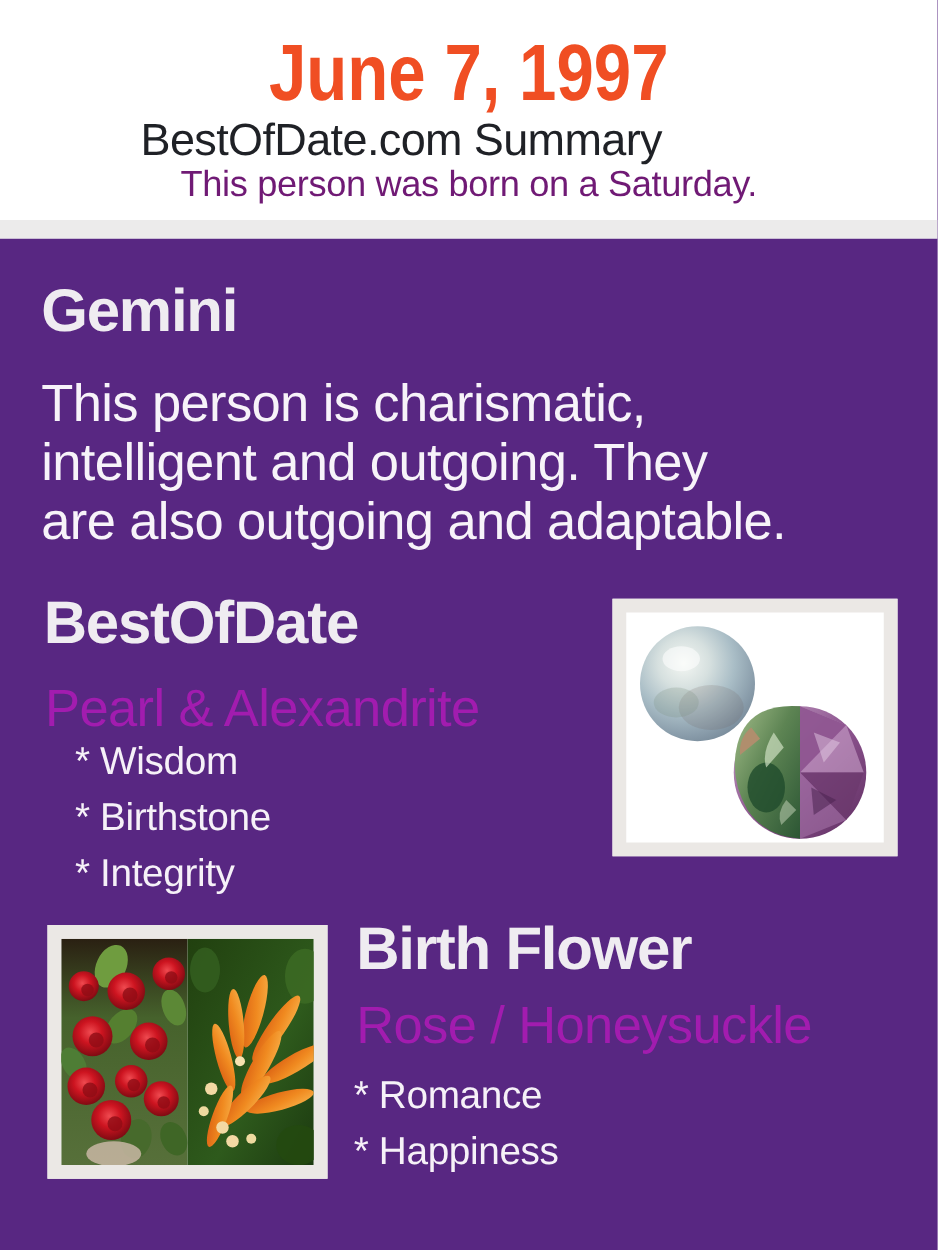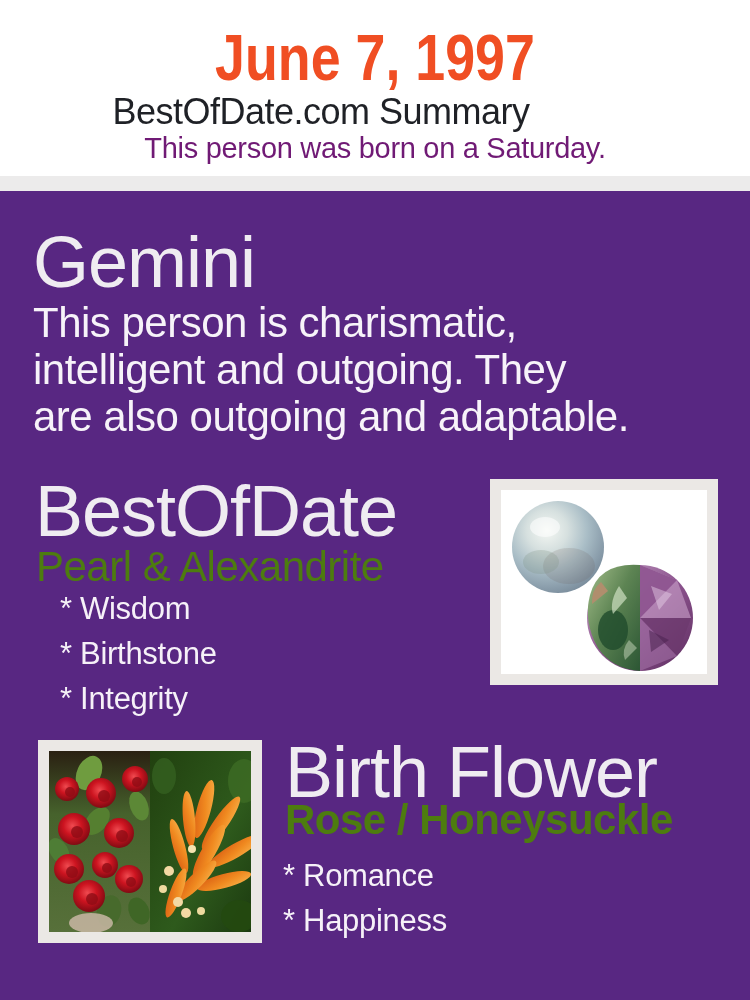--- a/index.html
+++ b/index.html
@@ -26,40 +26,40 @@
     color:#701a75;white-space:nowrap;
   }
   .divider{
     left:0;top:176px;width:750px;height:15px;background:#ECEBEB;
   }
   
   .panel{
     left:0;top:191px;width:750px;height:809px;background:#582782;
   }
   h2.big{
-    margin:0;font-size:72px;font-weight:normal;line-height:1;
+    margin:0;font-size:48px;font-weight:bold;line-height:1;
     color:#EFECF1;white-space:nowrap;letter-spacing:-1px;
   }
   .zodiac-head{left:33px;top:226px;}
   .zodiac-desc{
     left:33px;top:299px;width:680px;
     font-size:42px;line-height:47px;color:#F7F3F9;letter-spacing:-0.5px;
   }
   .stone-head{left:35px;top:475px;}
   .subline{
-    font-size:42px;line-height:1;color:#4d7c0f;white-space:nowrap;letter-spacing:-0.5px;
+    font-size:42px;line-height:1;color:#a21caf;white-space:nowrap;letter-spacing:-0.5px;
   }
   .stone-sub{left:36px;top:546px;}
   .traits{display:flex;flex-direction:column;gap:14px;}
   .trait{
     font-size:31px;line-height:1;color:#F6F1F8;white-space:nowrap;letter-spacing:-0.3px;
   }
   .stone-traits{left:28px;top:593px;margin-left:32px;}
   .flower-head{left:285px;top:736px;}
-  .flower-sub{left:285px;top:799px;font-weight:bold;}
+  .flower-sub{left:285px;top:799px;}
   .flower-traits{left:283px;top:860px;}
   
   .photo-frame{
     background:#ffffff;border:11px solid #EBE8E5;box-sizing:border-box;
   }
   .stone-photo{left:490px;top:479px;width:228px;height:206px;}
   .flower-photo{left:38px;top:740px;width:224px;height:203px;}
   .photo-frame svg{display:block;}
 </style>
 </head>

